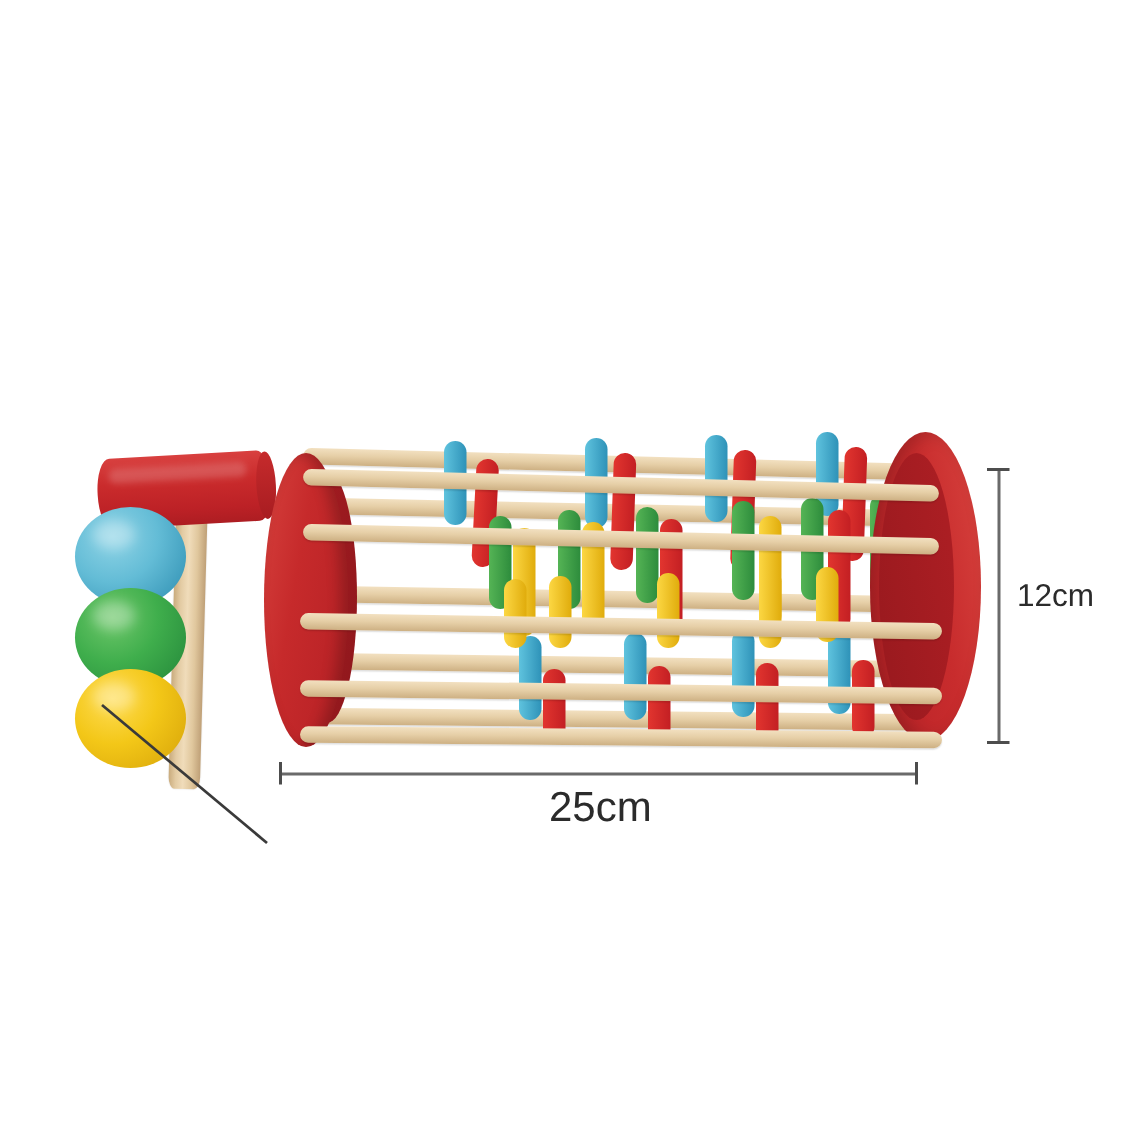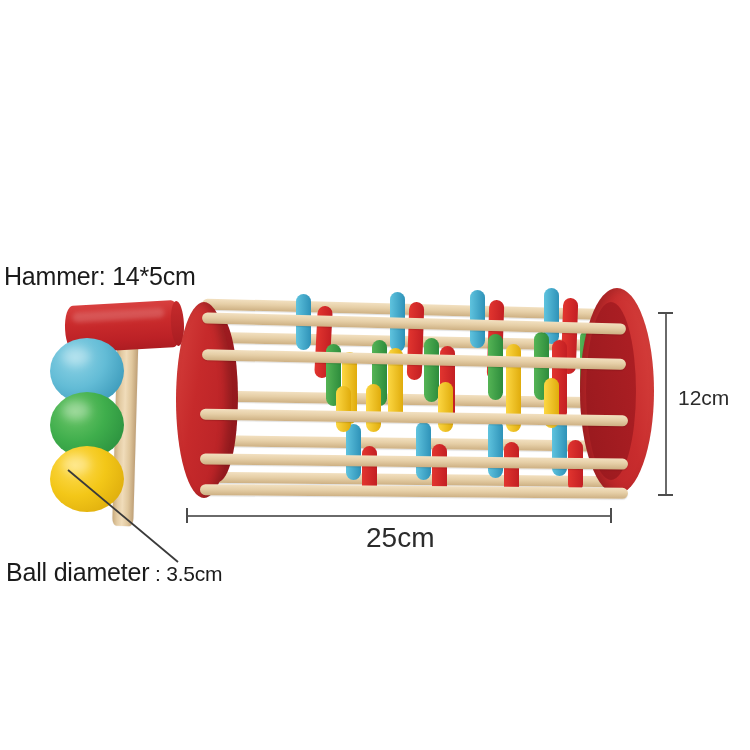--- a/index.html
+++ b/index.html
@@ -247,38 +247,34 @@
   .hook.c-red    { background: linear-gradient(90deg,#e2352f,#c31f23); }
   .hook.c-blue   { background: linear-gradient(90deg,#5fc3de,#2e92b8); }
   .hook.c-green  { background: linear-gradient(90deg,#55b455,#2d8c3c); }
   .hook.c-yellow { background: linear-gradient(90deg,#fcd743,#e0ac0c); }
 </style>
 </head>
 <body>
 
 <div id="stage">
 
-  <div class="anno" id="hammer-label">Hammer: 14*5cm</div>
 
   <div id="hammer">
     <div id="hammer-handle"></div>
     <div id="hammer-head"></div>
   </div>
 
   <div class="ball" id="ball-blue"></div>
   <div class="ball" id="ball-green"></div>
   <div class="ball" id="ball-yellow"></div>
 
   <svg id="leader-line" viewBox="0 0 130 95" width="130" height="95">
     <line x1="8" y1="0" x2="118" y2="92" stroke="#3a3a3a" stroke-width="1.8"></line>
   </svg>
 
-  <div class="anno" id="ball-label">
-    <span>Ball diameter</span><span class="sub"> : </span><span class="sub">3.5cm</span>
-  </div>
 
   <div id="toy">
 
     <div class="dowel" style="left:26px; top:16px; width:420px; transform:rotate(1.5deg); z-index:1;"></div>
     <div class="dowel" style="left:26px; top:48px; width:420px; transform:rotate(1.2deg); z-index:1;"></div>
     <div class="dowel" style="left:24px; top:106px; width:424px; transform:rotate(1.0deg); z-index:1;"></div>
     <div class="dowel" style="left:24px; top:150px; width:424px; transform:rotate(0.8deg); z-index:1;"></div>
     <div class="dowel" style="left:24px; top:186px; width:424px; transform:rotate(0.6deg); z-index:1;"></div>
 
     <div class="hook c-blue" style="left:120px; top:6px;  height:56px;  z-index:2;"></div>

